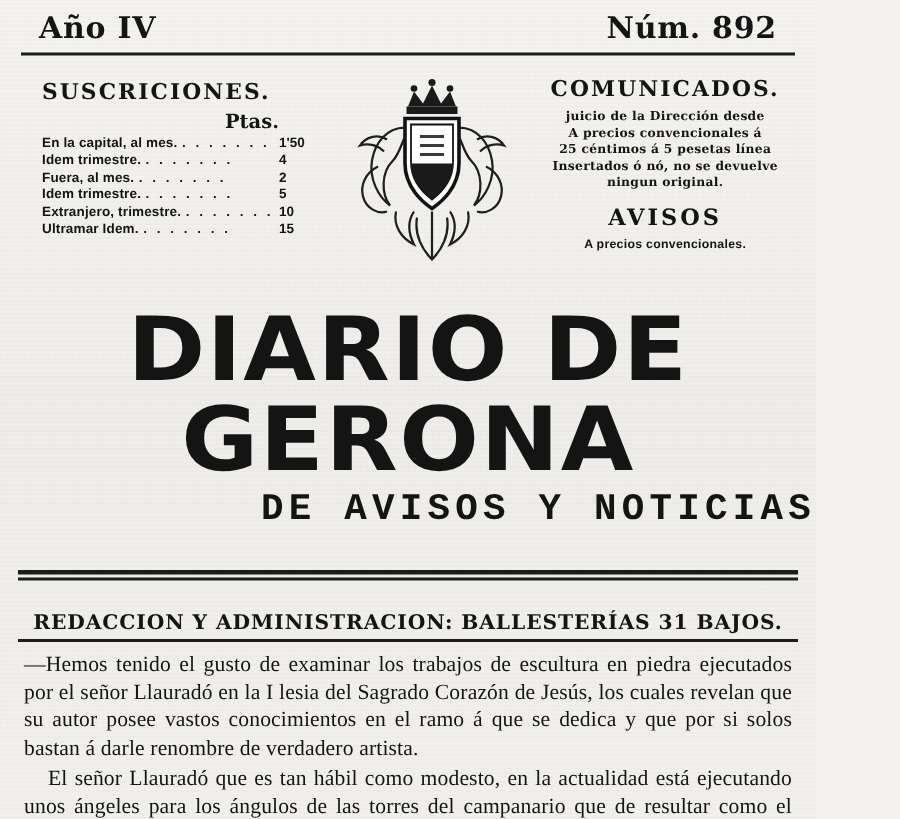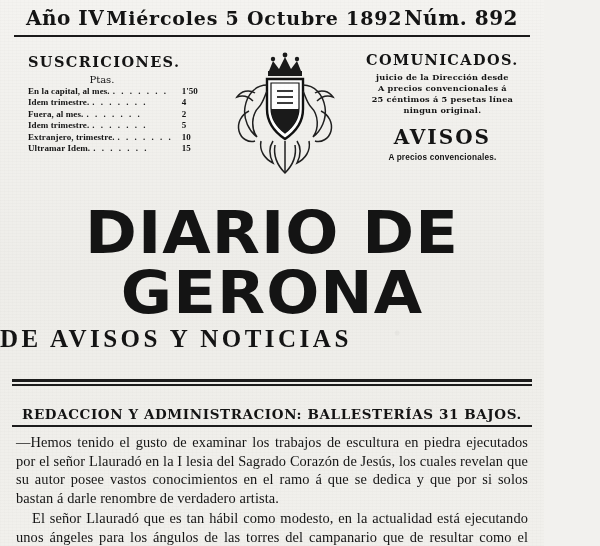--- a/index.html
+++ b/index.html
@@ -83,38 +83,38 @@
     font-weight: bold;
     font-size: 14.5px;
     letter-spacing: 1.4px;
     margin: 0 0 4px 6px;
   }
   .sec-title.center {
     margin-left: 0;
     text-align: center;
   }
   .sec-title.avisos {
-    font-size: 20px;
+    font-size: 15px;
     letter-spacing: 2px;
     margin-top: 9px;
   }
 
   .ptas {
-    font-size: 10px;
-    font-weight: normal;
-    font-family: "DejaVu Serif", serif;
-    text-align: center;
+    font-size: 13px;
+    font-weight: bold;
+    font-family: "DejaVu Serif", serif;
+    text-align: right;
     padding-right: 26px;
     margin-bottom: 1px;
   }
   .price-list {
     list-style: none;
     margin: 0;
     padding: 0 0 0 6px;
-    font-family: Liberation Serif, serif;
+    font-family: Liberation Sans, sans-serif;
     font-weight: bold;
     font-size: 9px;
     line-height: 11.4px;
   }
   .price-list li {
     display: flex;
     white-space: nowrap;
   }
   .price-list .lbl {
     letter-spacing: 0.1px;
@@ -161,22 +161,22 @@
     text-align: center;
     font-family: "DejaVu Sans", sans-serif;
     font-weight: bold;
     font-size: 59px;
     line-height: 60px;
     letter-spacing: 1px;
     margin: 6px 0 0 0;
     transform: scaleX(1.06);
   }
   .subtitle {
-    text-align: left;
-    font-family: Liberation Serif, serif;
+    text-align: right;
+    font-family: Liberation Mono, monospace;
     font-weight: bold;
     font-size: 25px;
     letter-spacing: 3.5px;
     margin: 2px 0 0 0;
   }
 
   .rule-wide {
     height: 3px;
     background: #1c1c1c;
     margin: 26px 12px 0 12px;
@@ -232,21 +232,20 @@
     mix-blend-mode: multiply;
   }
 </style>
 </head>
 <body>
 
 <div class="page">
 
   <div class="topline">
     <div class="year">Año IV</div>
-    <div class="date">Miércoles 5 Octubre 1892</div>
     <div class="num">Núm. 892</div>
   </div>
 
   <div class="rule"></div>
 
   <div class="headblock">
 
     <div class="col-left">
       <div class="sec-title">SUSCRICIONES.</div>
       <div class="ptas">Ptas.</div>
@@ -318,20 +317,21 @@
         </svg>
       </div>
     </div>
 
     <div class="col-right">
       <div class="sec-title center">COMUNICADOS.</div>
       <div class="com-lines">
         <div>juicio de la Dirección desde</div>
         <div>A precios convencionales á</div>
         <div>25 céntimos á 5 pesetas línea</div>
+        <div>Insertados ó nó, no se devuelve</div>
         <div>ningun original.</div>
       </div>
       <div class="sec-title center avisos">AVISOS</div>
       <div class="avisos-line">A precios convencionales.</div>
     </div>
 
   </div>
 
   <div class="bigtitle">DIARIO DE GERONA</div>
   <div class="subtitle">DE AVISOS Y NOTICIAS</div>

